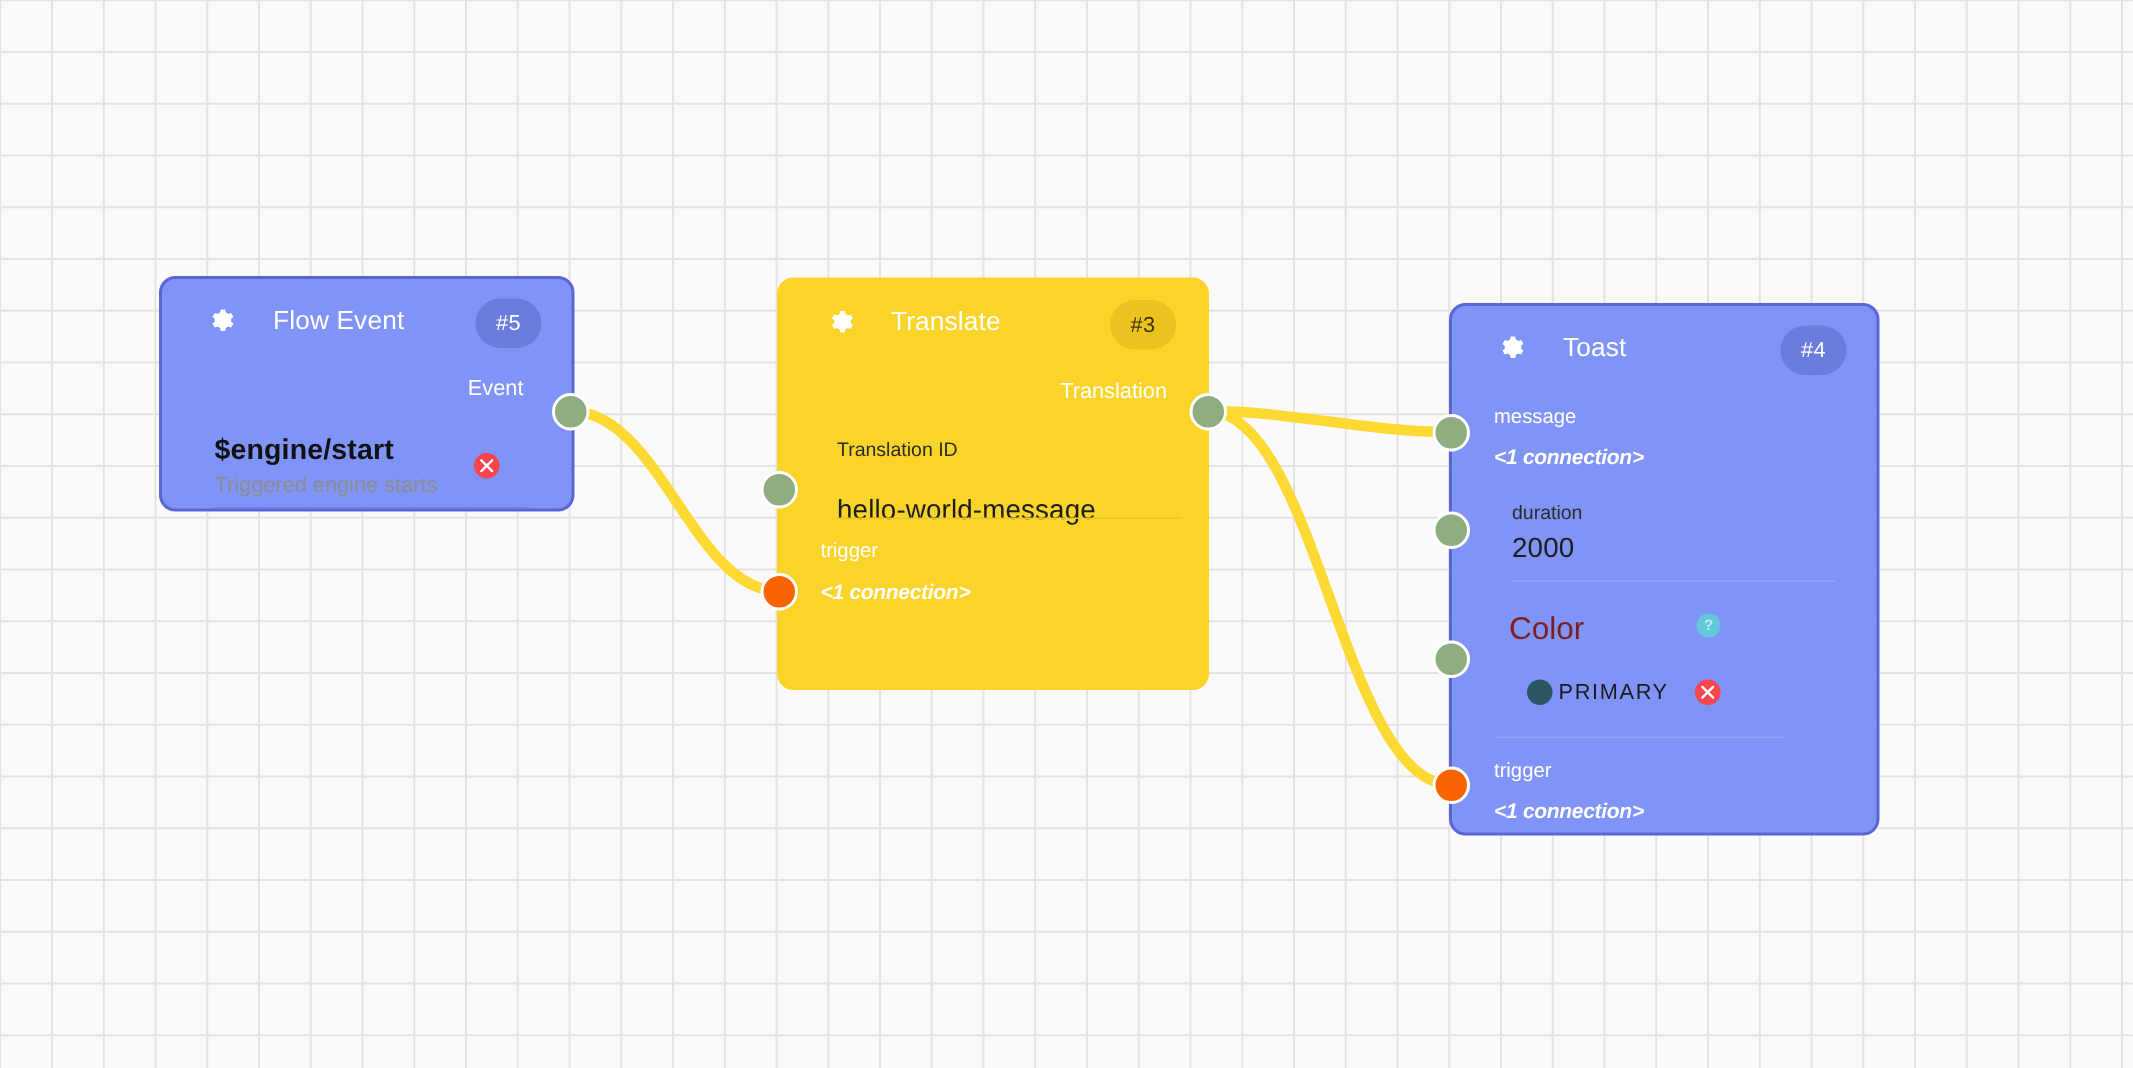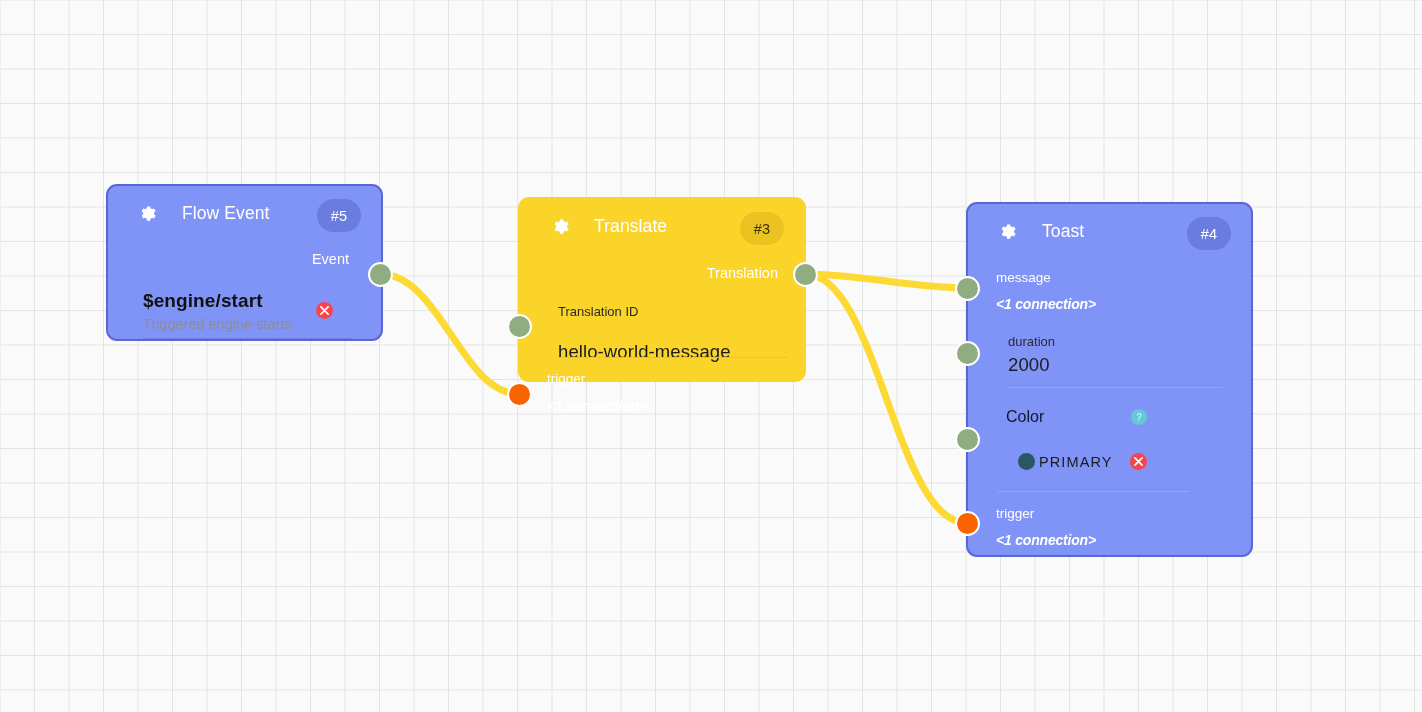--- a/index.html
+++ b/index.html
@@ -192,22 +192,22 @@
     align-items: center;
     justify-content: center;
     color: #bfe9f2;
     font-size: 10px;
     font-weight: bold;
   }
 
   
   .enum-title {
     position: absolute;
-    font-size: 16px;
-    color: #0f172a;
+    font-size: 21px;
+    color: #7f1d1d;
   }
   .enum-swatch {
     position: absolute;
     width: 17px;
     height: 17px;
     border-radius: 50%;
     background: #2b5663;
   }
   .enum-text {
     position: absolute;
@@ -248,21 +248,21 @@
       <svg viewBox="0 0 10 10">
           <path d="M1 1 L9 9 M9 1 L1 9" stroke="#ffffff" stroke-width="1.8" stroke-linecap="round" fill="none"></path>
         </svg>
     </span>
 
     <div class="field-rule" style="left:35px; top:152px; width:210px; background:#6f7fdd;"></div>
   </div>
 
   <div class="port green" style="left:368px; top:262px;"></div>
 
-  <div class="node yellow" style="left:518px; top:197px; width:288px; height:185px;">
+  <div class="node yellow" style="left:518px; top:185px; width:288px; height:275px;">
     <div class="node-header">
       <span class="gear-icon" style="left:31px;">
         <svg viewBox="0 0 24 24" width="19" height="19">
           <path fill="#ffffff" d="M12 8.2a3.8 3.8 0 1 0 0 7.6 3.8 3.8 0 0 0 0-7.6zm0 5.6a1.8 1.8 0 1 1 0-3.6 1.8 1.8 0 0 1 0 3.6z"></path>
           <path fill="#ffffff" d="M20.3 13.2c.05-.4.08-.8.08-1.2s-.03-.8-.08-1.2l2-1.5-2-3.5-2.4.9a7.8 7.8 0 0 0-2.1-1.2l-.35-2.5h-4l-.35 2.5c-.77.3-1.47.7-2.1 1.2l-2.4-.9-2 3.5 2 1.5c-.5.4-.08.8-.08 1.2s.03.8.08 1.2l-2 1.5 2 3.5 2.4-.9c.63.5 1.33.9 2.1 1.2l.35 2.5h4l.35-2.5c.77-.3 1.47-.7 2.1-1.2l2.4.9 2-3.5-2-1.5z"></path>
         </svg>
       </span>
       <span class="node-title">Translate</span>
       <span class="node-badge">#3</span>
     </div>

